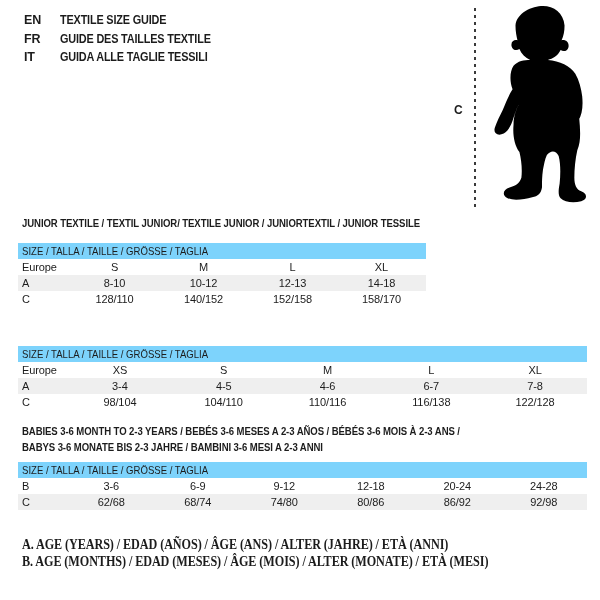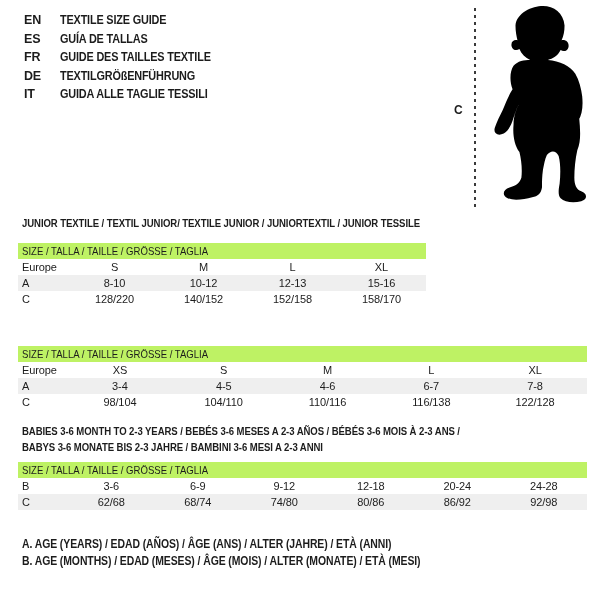--- a/index.html
+++ b/index.html
@@ -26,52 +26,44 @@
   .measure-label { position:absolute; left:14px; top:103px; font-size:12px; font-weight:bold; }
   .baby-svg { position:absolute; left:45px; top:4px; }
 
   
   .sec-title { position:absolute; left:22px; font-size:11px; font-weight:bold; letter-spacing:-0.1px; line-height:16px; }
   .sub-part { font-size:7.5px; vertical-align:-2px; }
 
   
   table.size-table { position:absolute; left:18px; border-collapse:collapse; table-layout:fixed; }
   table.size-table th {
-    height:16px; background:#bef264; text-align:left; font-weight:normal;
+    height:16px; background:#7dd3fc; text-align:left; font-weight:normal;
     font-size:11px; padding-left:4px; color:#1c1c1c;
   }
   table.size-table td { height:16px; font-size:11px; text-align:center; letter-spacing:-0.1px; }
   table.size-table td.lbl { text-align:left; padding-left:4px; }
   table.size-table tbody tr:nth-child(even) td { background:#efefef; }
 
   
   .legend { position:absolute; left:22px; top:537px; }
-  .legend-line { height:16.5px; font-size:12px; font-weight:bold; letter-spacing:-0.1px; }
+  .legend-line { height:16.5px; font-size:14px; font-weight:bold; letter-spacing:-0.1px;font-family:Liberation Serif, serif; }
 </style>
 </head>
 <body>
 
 <div class="page">
 
   <div class="lang-block">
     <div class="lang-row">
       <span class="lang-code">EN</span>
       <span class="lang-title cond">TEXTILE SIZE GUIDE</span>
     </div>
     <div class="lang-row">
-      <span class="lang-code">ES</span>
-      <span class="lang-title cond">GUÍA DE TALLAS</span>
-    </div>
-    <div class="lang-row">
       <span class="lang-code">FR</span>
       <span class="lang-title cond">GUIDE DES TAILLES TEXTILE</span>
-    </div>
-    <div class="lang-row">
-      <span class="lang-code">DE</span>
-      <span class="lang-title cond">TEXTILGRÖßENFÜHRUNG</span>
     </div>
     <div class="lang-row">
       <span class="lang-code">IT</span>
       <span class="lang-title cond">GUIDA ALLE TAGLIE TESSILI</span>
     </div>
   </div>
 
   <div class="figure">
     <div class="measure-line"></div>
     <span class="measure-label">C</span>
@@ -119,25 +111,25 @@
         <td>S</td>
         <td>M</td>
         <td>L</td>
         <td>XL</td>
       </tr>
       <tr>
         <td class="lbl">A</td>
         <td>8-10</td>
         <td>10-12</td>
         <td>12-13</td>
-        <td>15-16</td>
+        <td>14-18</td>
       </tr>
       <tr>
         <td class="lbl">C</td>
-        <td>128/220</td>
+        <td>128/110</td>
         <td>140/152</td>
         <td>152/158</td>
         <td>158/170</td>
       </tr>
     </tbody>
   </table>
 
   <table class="size-table" style="top:346px; width:569px;">
     <colgroup>
         <col style="width:50px">

